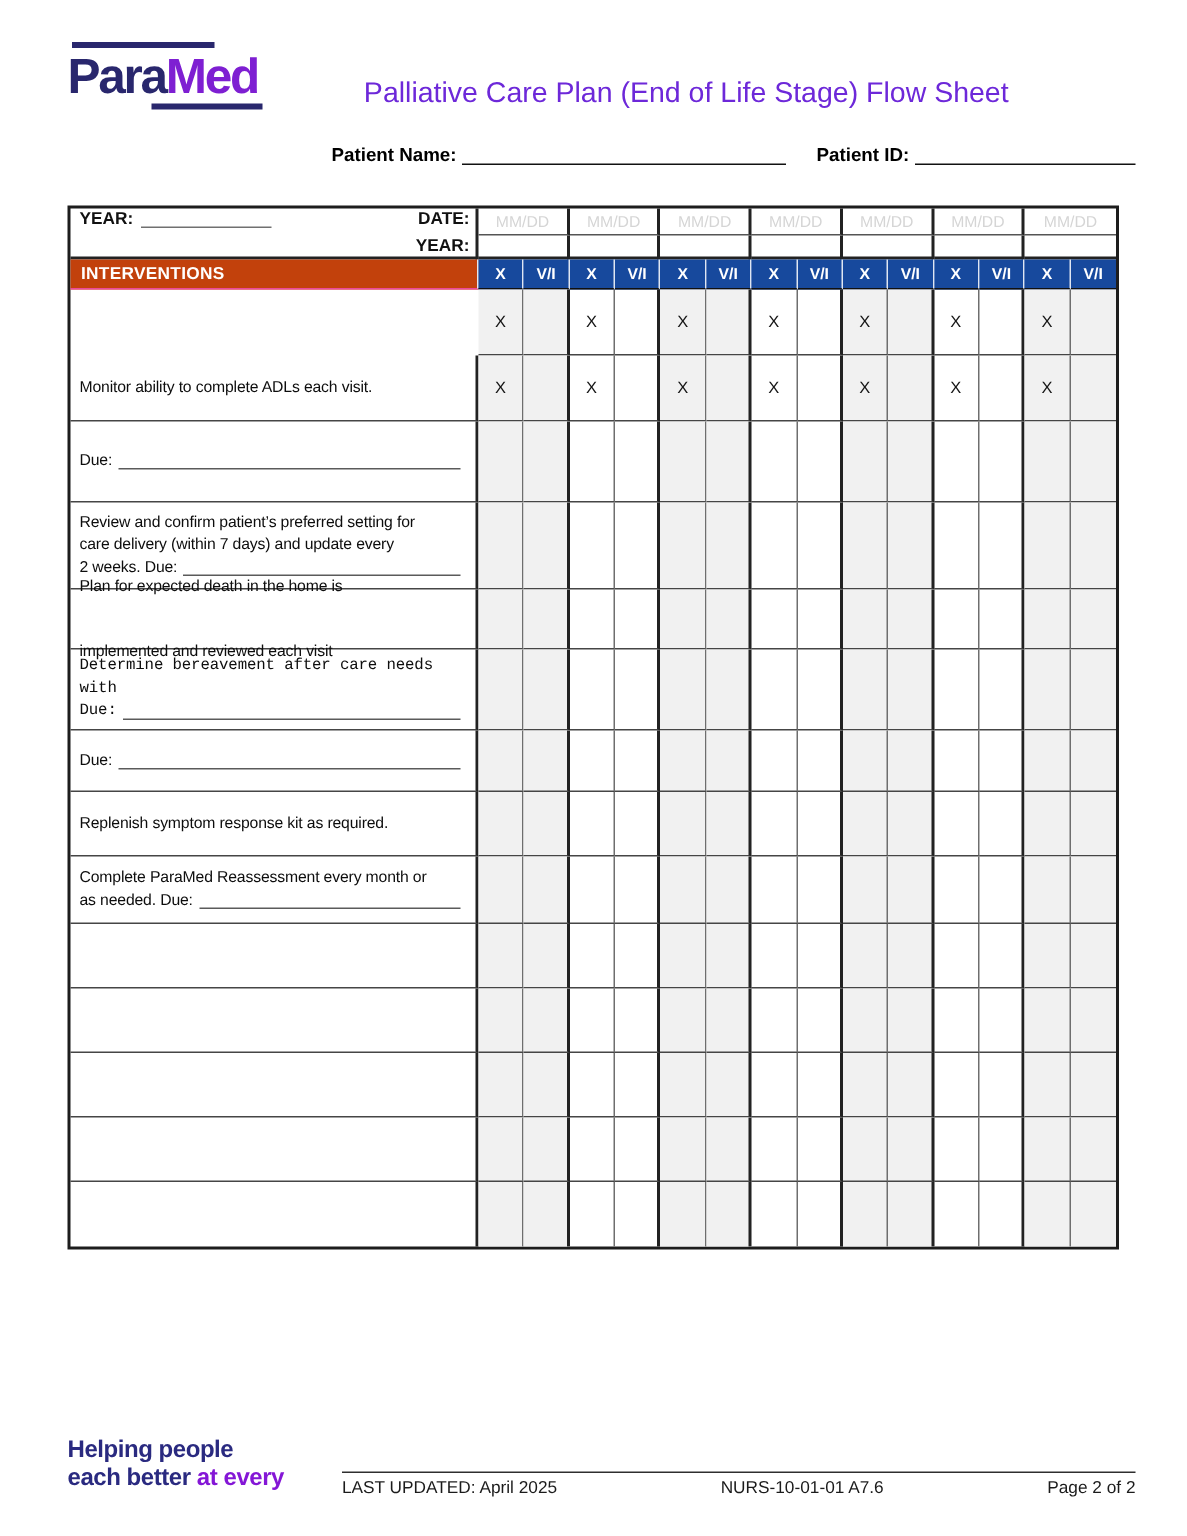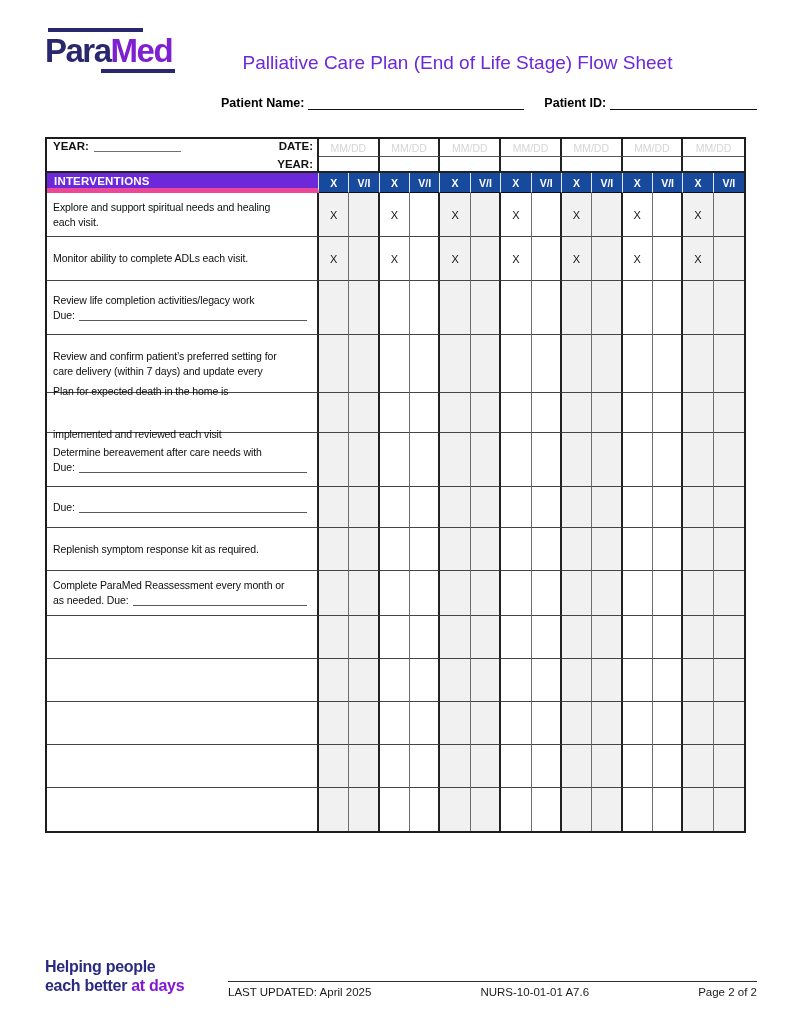--- a/index.html
+++ b/index.html
@@ -33,22 +33,22 @@
   .bb{border-bottom:1px solid #454545;}
   .year-cell{border-right:2px solid #222;border-bottom:2px solid #222;
     display:flex;flex-direction:column;font-size:11.5px;font-weight:bold;padding:1px 4px 0 6px;}
   .yc-r1{display:flex;align-items:flex-start;height:17px;}
   .yc-r2{display:flex;justify-content:flex-end;align-items:center;height:15px;}
   .year-line{flex:1;max-width:152px;border-bottom:1.4px solid #707070;margin:0 10px 2px 5px;height:11px;}
   .yc-spacer{flex:1;}
   .date-cell{border-bottom:1px solid #555;display:flex;align-items:center;justify-content:center;
     color:#d5d5d5;font-size:10.5px;}
   .time-cell{border-bottom:2px solid #222;}
-  .hdr-int{background:#6d28d9;color:#fff;font-weight:bold;font-size:11.5px;letter-spacing:.2px;
-    display:flex;align-items:center;padding-left:7px;border-right:1px solid #dfe6f2;border-bottom:5px solid #ec4899;}
+  .hdr-int{background:#c2410c;color:#fff;font-weight:bold;font-size:11.5px;letter-spacing:.2px;
+    display:flex;align-items:center;padding-left:7px;border-right:1px solid #dfe6f2;border-bottom:1px solid #ec4899;}
   .hdr-blue{background:#17499d;color:#fff;font-weight:bold;font-size:10.5px;
     display:flex;align-items:center;justify-content:center;border-bottom:1px solid #101010;}
   .wdiv{border-right:1px solid #dfe6f2;}
   .int-cell{border-right:2px solid #222;padding:3px 5px 3px 6px;font-size:10.5px;
     letter-spacing:-0.1px;line-height:15px;display:flex;flex-direction:column;justify-content:center;color:#0d0d0d;}
   .due-row{display:flex;align-items:flex-end;}
   .fill-line{flex:1;border-bottom:1.2px solid #5a5a5a;margin:0 5px 2px 4px;height:10px;}
   .mark-cell{display:flex;align-items:center;justify-content:center;font-size:11px;color:#151515;}
   .shade{background:#f1f1f1;}
   
@@ -111,24 +111,20 @@
     <div class="hdr-blue wdiv" style="grid-area: 3 / 6;">X</div>
     <div class="hdr-blue wdiv" style="grid-area: 3 / 7;">V/I</div>
     <div class="hdr-blue wdiv" style="grid-area: 3 / 8;">X</div>
     <div class="hdr-blue wdiv" style="grid-area: 3 / 9;">V/I</div>
     <div class="hdr-blue wdiv" style="grid-area: 3 / 10;">X</div>
     <div class="hdr-blue wdiv" style="grid-area: 3 / 11;">V/I</div>
     <div class="hdr-blue wdiv" style="grid-area: 3 / 12;">X</div>
     <div class="hdr-blue wdiv" style="grid-area: 3 / 13;">V/I</div>
     <div class="hdr-blue wdiv" style="grid-area: 3 / 14;">X</div>
     <div class="hdr-blue" style="grid-area: 3 / 15;">V/I</div>
-    <div class="int-cell bb" style="grid-area: 4 / 1;">
-      <div>Explore and support spiritual needs and healing</div>
-      <div>each visit.</div>
-    </div>
     <div class="mark-cell bb shade divr" style="grid-area: 4 / 2;">X</div>
     <div class="mark-cell bb shade pb" style="grid-area: 4 / 3;"></div>
     <div class="mark-cell bb divr" style="grid-area: 4 / 4;">X</div>
     <div class="mark-cell bb pb" style="grid-area: 4 / 5;"></div>
     <div class="mark-cell bb shade divr" style="grid-area: 4 / 6;">X</div>
     <div class="mark-cell bb shade pb" style="grid-area: 4 / 7;"></div>
     <div class="mark-cell bb divr" style="grid-area: 4 / 8;">X</div>
     <div class="mark-cell bb pb" style="grid-area: 4 / 9;"></div>
     <div class="mark-cell bb shade divr" style="grid-area: 4 / 10;">X</div>
     <div class="mark-cell bb shade pb" style="grid-area: 4 / 11;"></div>
@@ -147,21 +143,20 @@
     <div class="mark-cell bb shade pb" style="grid-area: 5 / 7;"></div>
     <div class="mark-cell bb divr" style="grid-area: 5 / 8;">X</div>
     <div class="mark-cell bb pb" style="grid-area: 5 / 9;"></div>
     <div class="mark-cell bb shade divr" style="grid-area: 5 / 10;">X</div>
     <div class="mark-cell bb shade pb" style="grid-area: 5 / 11;"></div>
     <div class="mark-cell bb divr" style="grid-area: 5 / 12;">X</div>
     <div class="mark-cell bb pb" style="grid-area: 5 / 13;"></div>
     <div class="mark-cell bb shade divr" style="grid-area: 5 / 14;">X</div>
     <div class="mark-cell bb shade" style="grid-area: 5 / 15;"></div>
     <div class="int-cell bb" style="grid-area: 6 / 1;">
-      <div>Review life completion activities/legacy work</div>
       <div class="due-row">
         <span>Due:</span>
         <div class="fill-line"></div>
       </div>
     </div>
     <div class="mark-cell bb shade divr" style="grid-area: 6 / 2;"></div>
     <div class="mark-cell bb shade pb" style="grid-area: 6 / 3;"></div>
     <div class="mark-cell bb divr" style="grid-area: 6 / 4;"></div>
     <div class="mark-cell bb pb" style="grid-area: 6 / 5;"></div>
     <div class="mark-cell bb shade divr" style="grid-area: 6 / 6;"></div>
@@ -170,20 +165,24 @@
     <div class="mark-cell bb pb" style="grid-area: 6 / 9;"></div>
     <div class="mark-cell bb shade divr" style="grid-area: 6 / 10;"></div>
     <div class="mark-cell bb shade pb" style="grid-area: 6 / 11;"></div>
     <div class="mark-cell bb divr" style="grid-area: 6 / 12;"></div>
     <div class="mark-cell bb pb" style="grid-area: 6 / 13;"></div>
     <div class="mark-cell bb shade divr" style="grid-area: 6 / 14;"></div>
     <div class="mark-cell bb shade" style="grid-area: 6 / 15;"></div>
     <div class="int-cell bb" style="grid-area: 7 / 1;">
       <div>Review and confirm patient’s preferred setting for</div>
       <div>care delivery (within 7 days) and update every</div>
+      <div class="due-row">
+        <span>2 weeks. Due:</span>
+        <div class="fill-line"></div>
+      </div>
     </div>
     <div class="mark-cell bb shade divr" style="grid-area: 7 / 2;"></div>
     <div class="mark-cell bb shade pb" style="grid-area: 7 / 3;"></div>
     <div class="mark-cell bb divr" style="grid-area: 7 / 4;"></div>
     <div class="mark-cell bb pb" style="grid-area: 7 / 5;"></div>
     <div class="mark-cell bb shade divr" style="grid-area: 7 / 6;"></div>
     <div class="mark-cell bb shade pb" style="grid-area: 7 / 7;"></div>
     <div class="mark-cell bb divr" style="grid-area: 7 / 8;"></div>
     <div class="mark-cell bb pb" style="grid-area: 7 / 9;"></div>
     <div class="mark-cell bb shade divr" style="grid-area: 7 / 10;"></div>
@@ -203,21 +202,21 @@
     <div class="mark-cell bb shade divr" style="grid-area: 8 / 6;"></div>
     <div class="mark-cell bb shade pb" style="grid-area: 8 / 7;"></div>
     <div class="mark-cell bb divr" style="grid-area: 8 / 8;"></div>
     <div class="mark-cell bb pb" style="grid-area: 8 / 9;"></div>
     <div class="mark-cell bb shade divr" style="grid-area: 8 / 10;"></div>
     <div class="mark-cell bb shade pb" style="grid-area: 8 / 11;"></div>
     <div class="mark-cell bb divr" style="grid-area: 8 / 12;"></div>
     <div class="mark-cell bb pb" style="grid-area: 8 / 13;"></div>
     <div class="mark-cell bb shade divr" style="grid-area: 8 / 14;"></div>
     <div class="mark-cell bb shade" style="grid-area: 8 / 15;"></div>
-    <div class="int-cell bb" style="grid-area: 9 / 1;">
+    <div class="int-cell bb" style="grid-area: 9 / 1; font-family: Liberation Mono, monospace;">
       <div>Determine bereavement after care needs with</div>
       <div class="due-row">
         <span>Due:</span>
         <div class="fill-line"></div>
       </div>
     </div>
     <div class="mark-cell bb shade divr" style="grid-area: 9 / 2;"></div>
     <div class="mark-cell bb shade pb" style="grid-area: 9 / 3;"></div>
     <div class="mark-cell bb divr" style="grid-area: 9 / 4;"></div>
     <div class="mark-cell bb pb" style="grid-area: 9 / 5;"></div>
@@ -361,20 +360,20 @@
     <div class="mark-cell shade divr" style="grid-area: 17 / 10;"></div>
     <div class="mark-cell shade pb" style="grid-area: 17 / 11;"></div>
     <div class="mark-cell divr" style="grid-area: 17 / 12;"></div>
     <div class="mark-cell pb" style="grid-area: 17 / 13;"></div>
     <div class="mark-cell shade divr" style="grid-area: 17 / 14;"></div>
     <div class="mark-cell shade" style="grid-area: 17 / 15;"></div>
   </div>
 
 <div class="tagline">
   <div>Helping people</div>
-  <div><span>each better </span><span class="purple">at days</span></div>
+  <div><span>each better </span><span class="purple">at every</span></div>
 </div>
 <div class="footer-rule"></div>
 <div class="footer-meta">
   <span>LAST UPDATED: April 2025</span>
   <span>NURS-10-01-01 A7.6</span>
   <span>Page 2 of 2</span>
 </div>
 
 </body></html>

